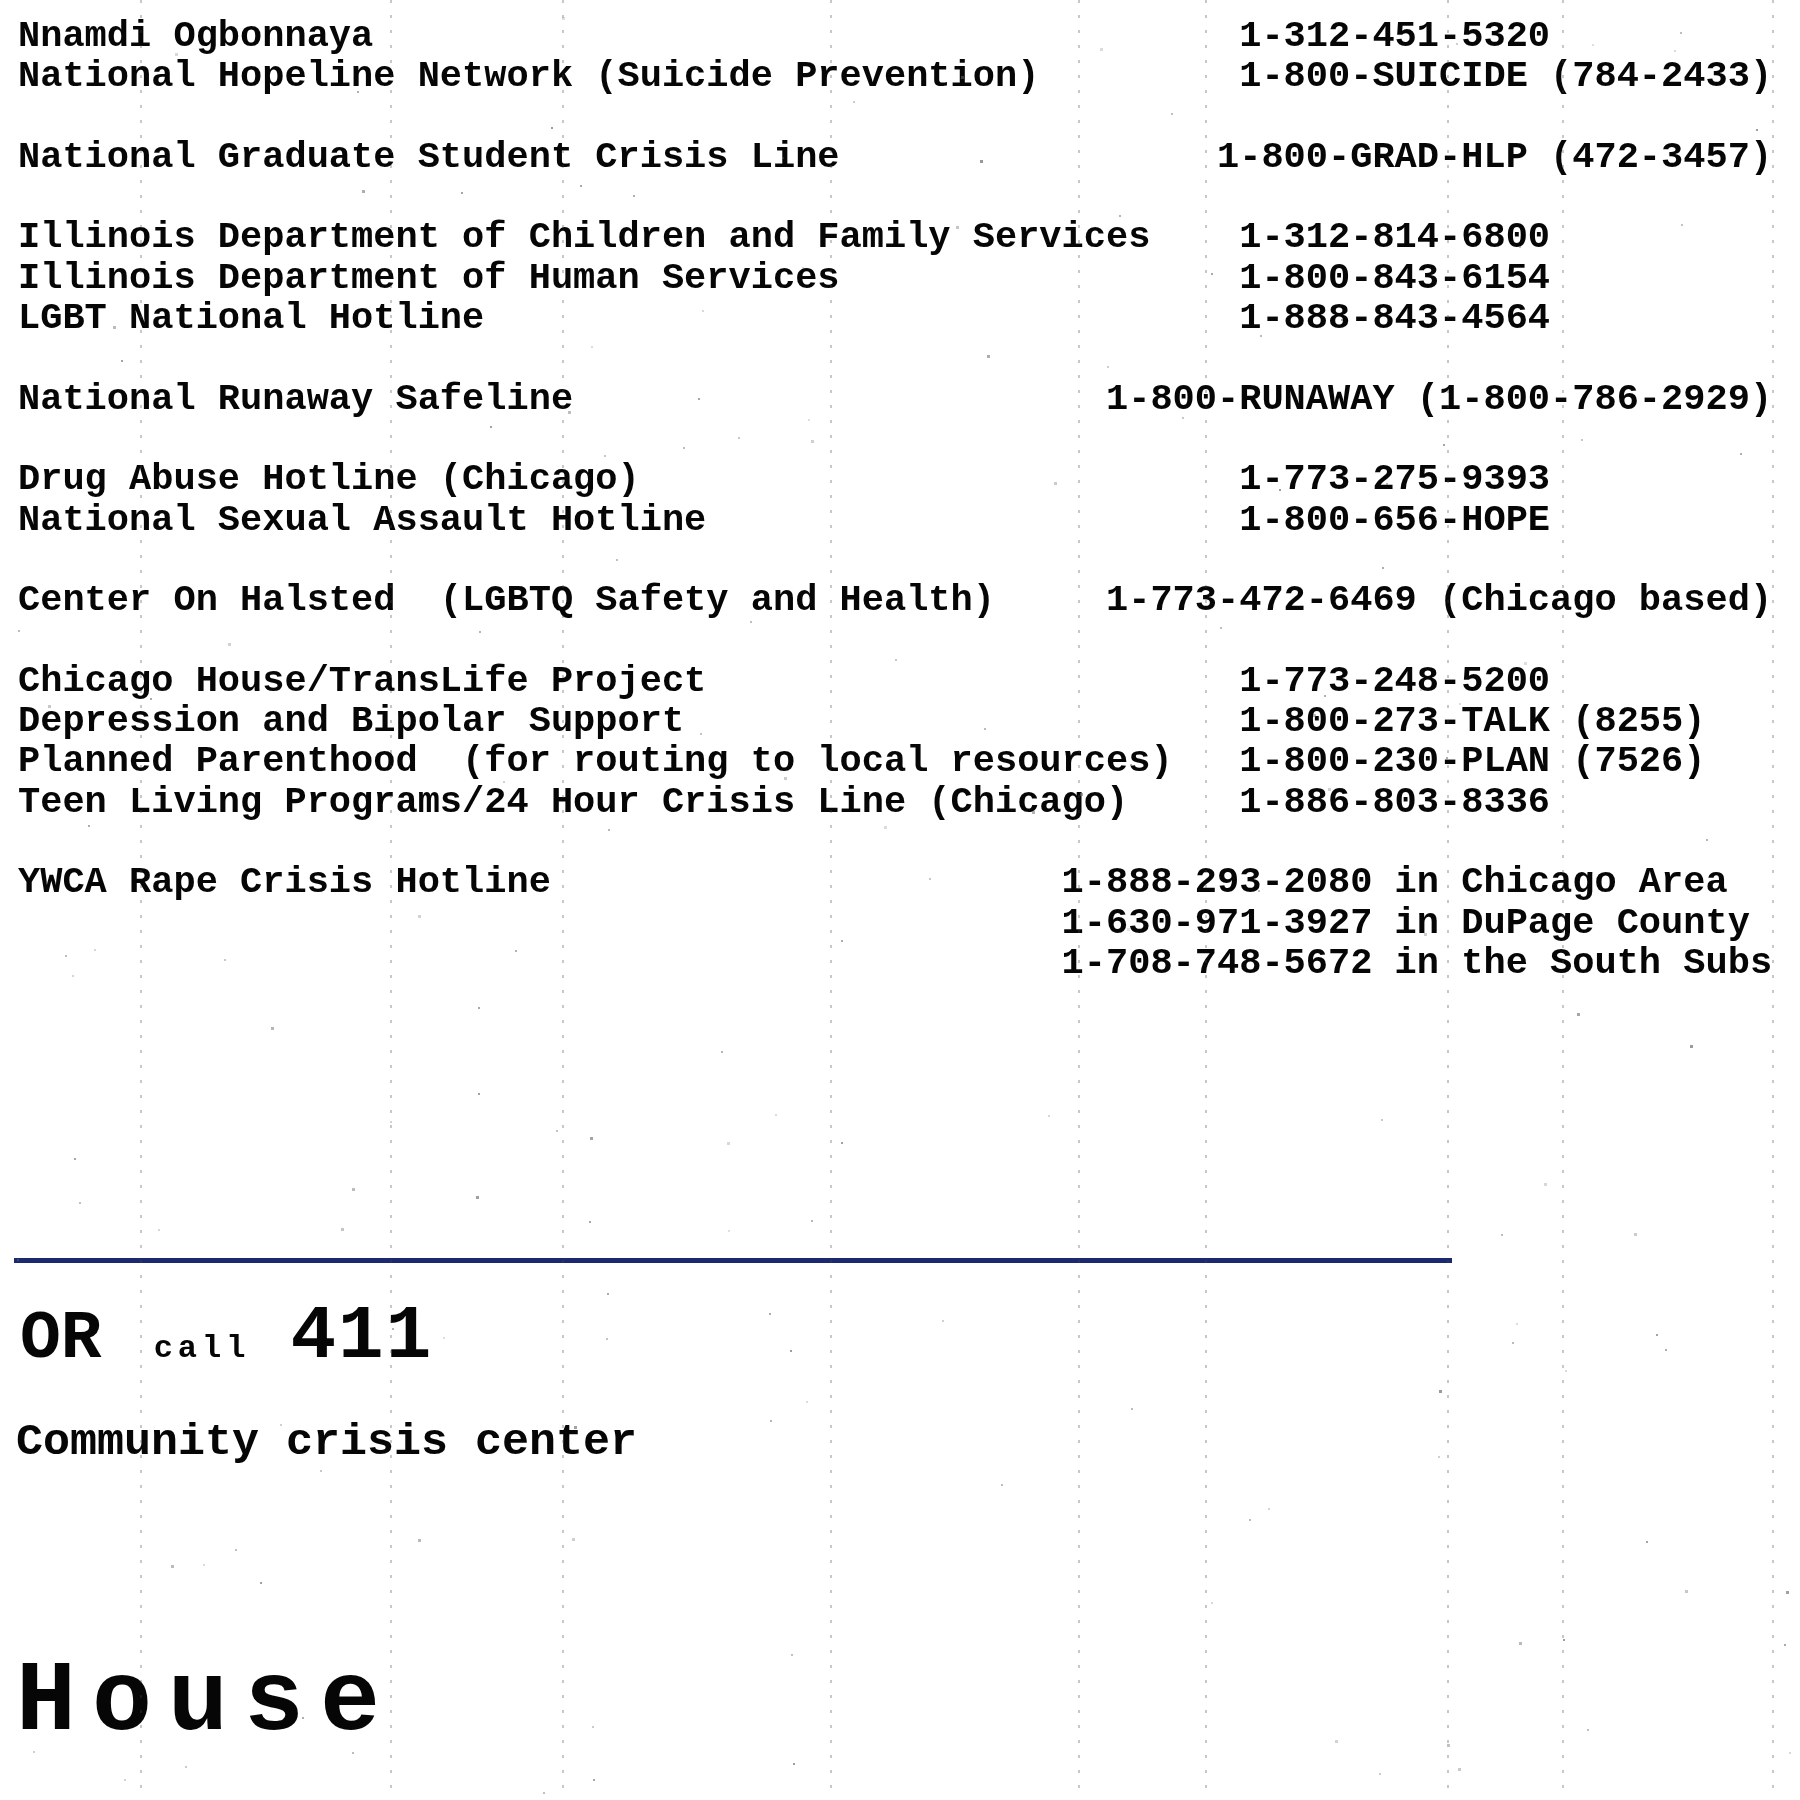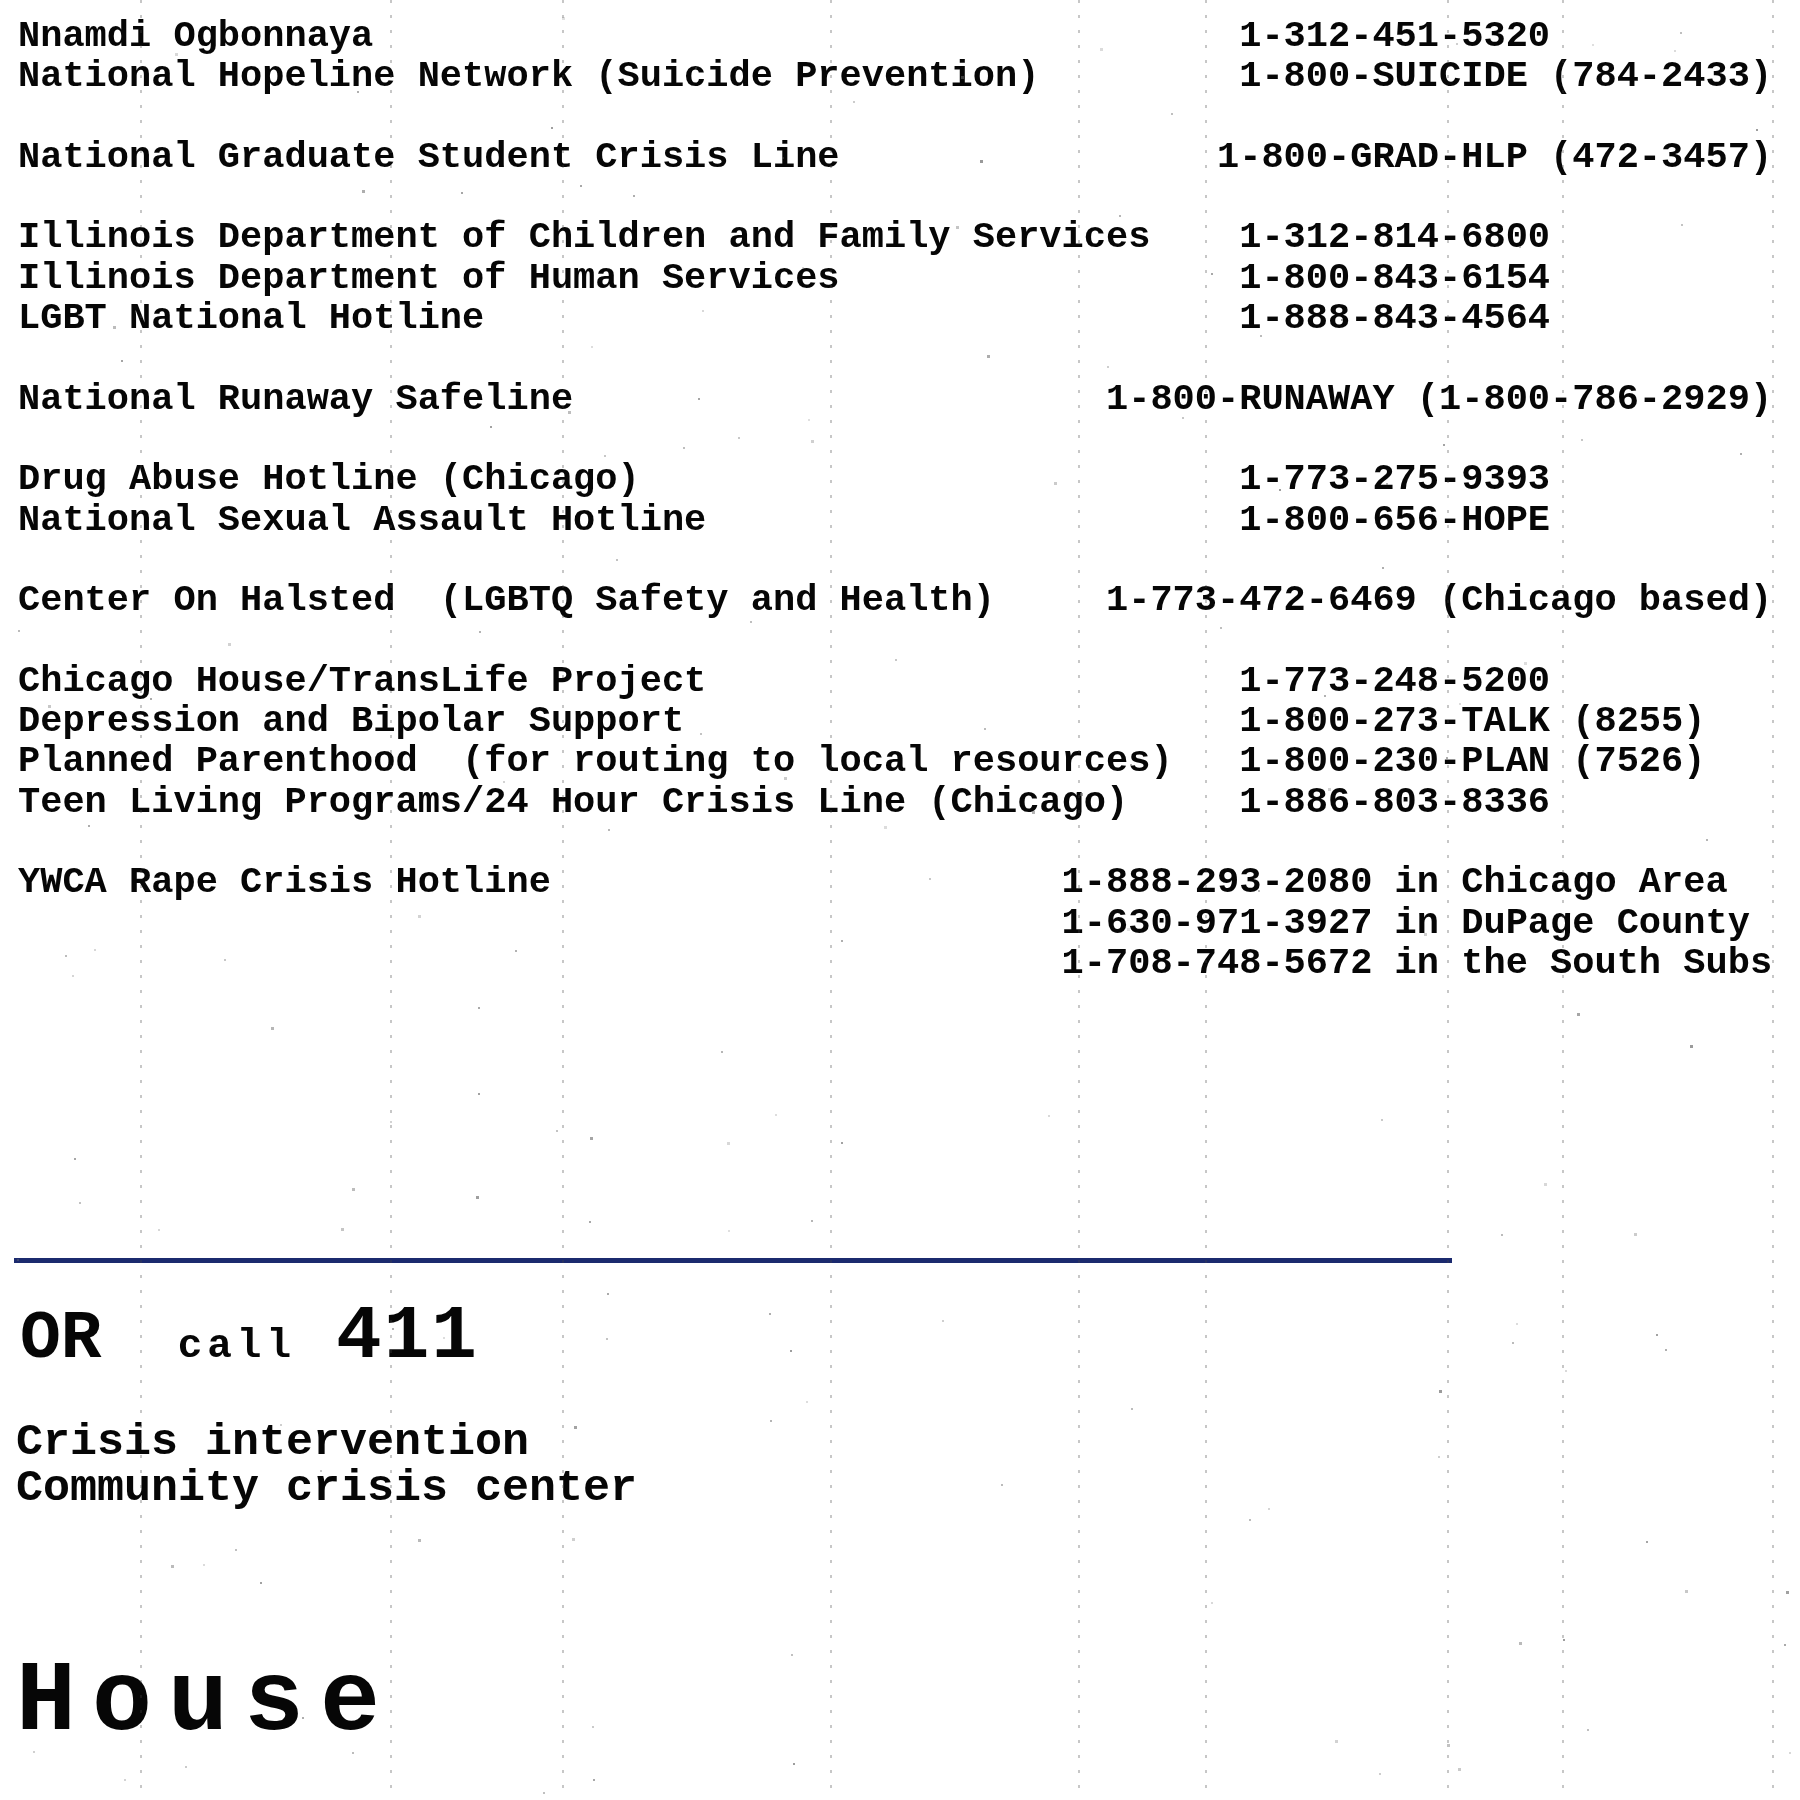--- a/index.html
+++ b/index.html
@@ -30,21 +30,21 @@
     position:absolute; left:14px; top:1258px;
     width:1438px; height:5px; background:#1b2a6e;
   }
 
   
   #or-line {
     position:absolute; left:20px; top:1294px;
     display:flex; align-items:baseline;
   }
   .or-word   { font-size:68px; }
-  .call-word { font-size:41px; letter-spacing:5px; margin-left:76px; }
+  .call-word { font-size:32px; letter-spacing:5px; margin-left:52px; }
   .num-411   { font-size:76px; letter-spacing:2px; margin-left:40px; }
   .ask-word  { font-size:44px; letter-spacing:5px; margin-left:48px; }
 
   
   #ask-list {
     position:absolute; left:16px; top:1420px;
     font-size:45px; line-height:46px; white-space:pre;
   }
 
   
@@ -97,21 +97,21 @@
 <div id="info-block">
 </div>
 <div id="link-underline"></div>
 
 <div id="or-line">
   <span class="or-word">OR</span>
   <span class="call-word">call</span>
   <span class="num-411">411</span>
 </div>
 
-<div id="ask-list"><div class="doc-line">Crisis intervention</div><div class="doc-line">Community crisis center</div></div>
+<div id="ask-list"><div class="doc-line">Community crisis center</div></div>
 
 <div id="help-title">House</div>
 
 <div class="vline" style="left: 140px;"></div>
 <div class="vline" style="left: 390px;"></div>
 <div class="vline" style="left: 562px;"></div>
 <div class="vline" style="left: 830px;"></div>
 <div class="vline" style="left: 1078px;"></div>
 <div class="vline" style="left: 1205px;"></div>
 <div class="vline" style="left: 1447px;"></div>

